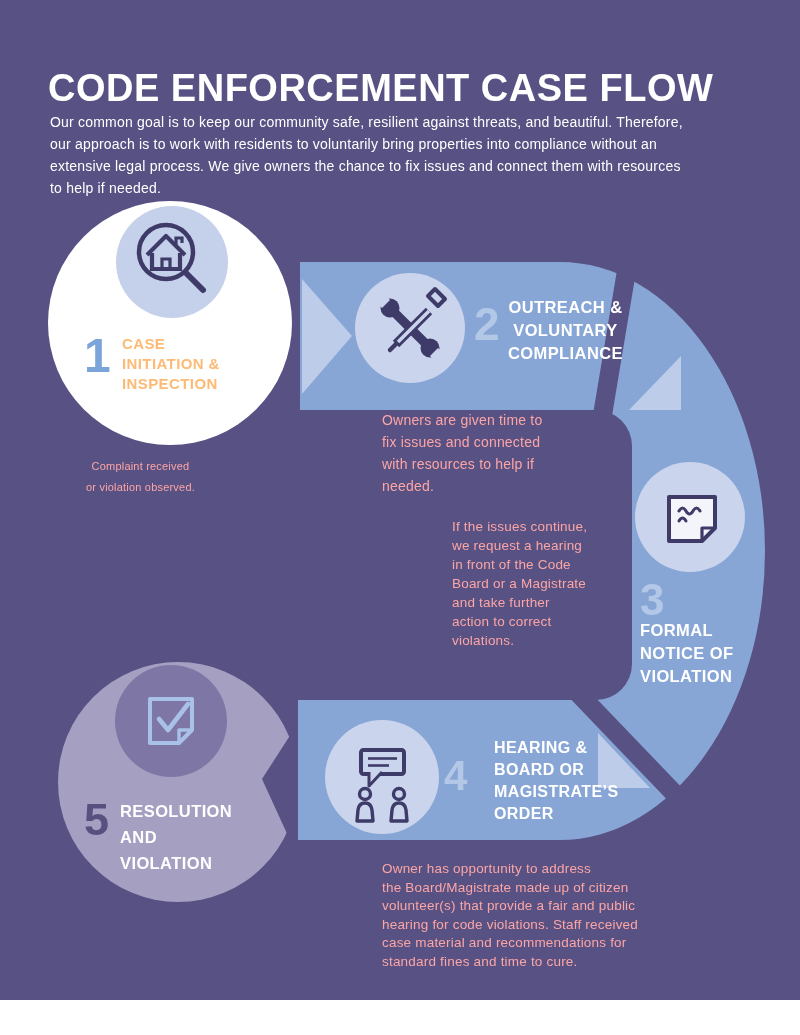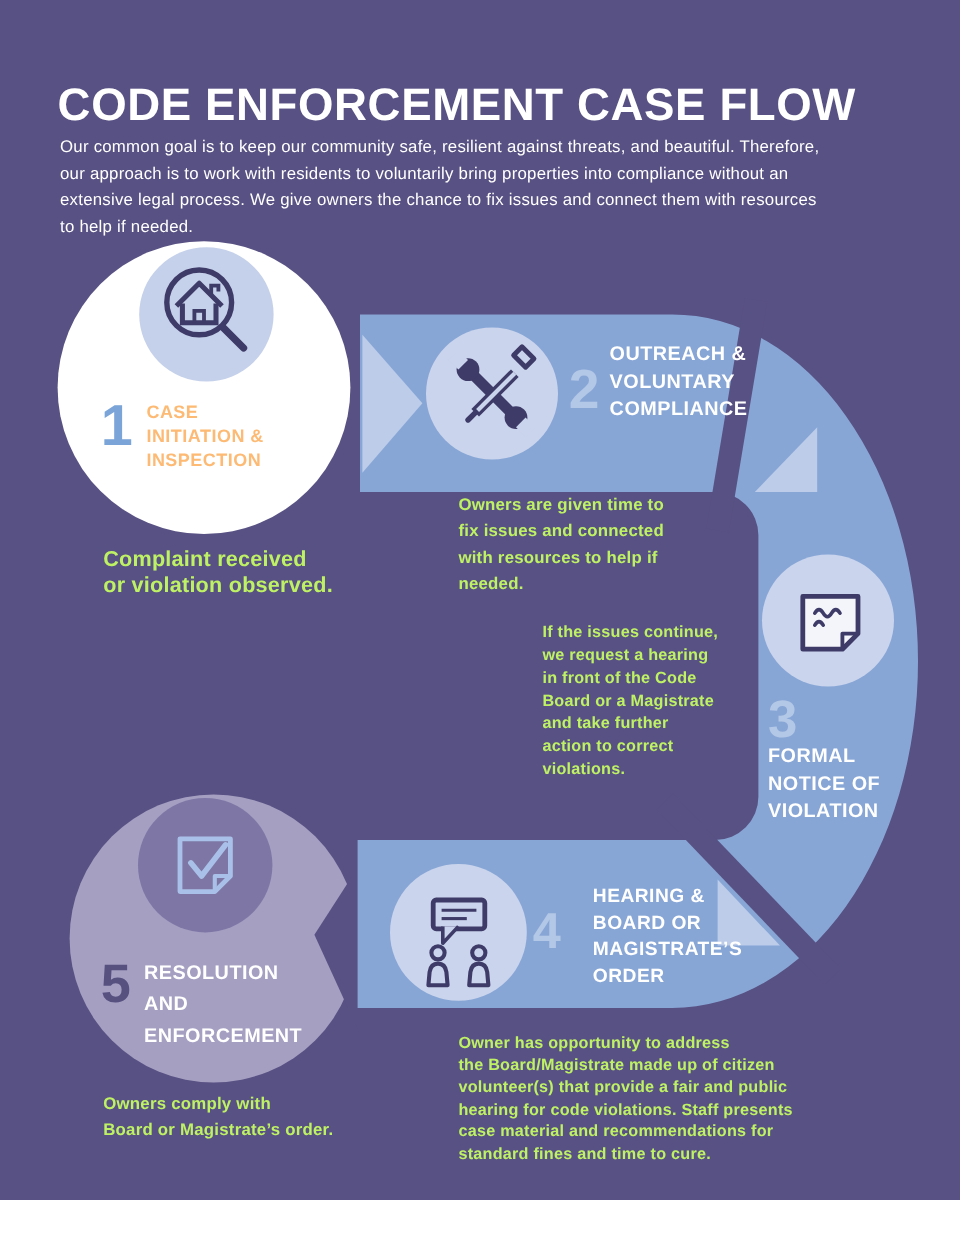--- a/index.html
+++ b/index.html
@@ -19,26 +19,26 @@
     font-size:14px;line-height:22px;color:#ffffff;letter-spacing:.2px;
   }
   .num{font-weight:bold;line-height:1;}
   .n1{left:84px;top:332px;font-size:48px;color:#7ba4d8;}
   .n2{left:474px;top:301px;font-size:46px;color:#b3c7e6;}
   .n3{left:640px;top:578px;font-size:44px;color:#b3c7e6;}
   .n4{left:444px;top:755px;font-size:42px;color:#b3c7e6;}
   .n5{left:84px;top:797px;font-size:45px;color:#575180;}
   .lbl{font-weight:bold;color:#ffffff;letter-spacing:.4px;}
   .l1{left:122px;top:334px;font-size:15px;line-height:20px;color:#fdba74;}
-  .l2{left:508px;top:284px;font-size:16.5px;line-height:23px;}
+  .l2{left:508px;top:296px;font-size:16.5px;line-height:23px;text-align:center;}
   .l3{left:640px;top:619px;font-size:16.5px;line-height:23px;}
   .l4{left:480px;top:737px;font-size:16px;line-height:22px;margin-left:14px;}
   .l5{left:120px;top:798px;font-size:16.5px;line-height:26px;}
-  .desc{font-weight:bold;color:#bef264;letter-spacing:.2px;}
-  .d1{left:86px;top:456px;font-size:18px;line-height:21px;}
+  .desc{font-weight:normal;color:#fca5a5;letter-spacing:.2px;}
+  .d1{left:86px;top:456px;font-size:11px;line-height:21px;text-align:center;}
   .d2{left:382px;top:409px;font-size:14px;line-height:22px;}
   .d3{left:452px;top:517px;font-size:13.5px;line-height:19px;}
   .d4{left:382px;top:860px;font-size:13.5px;line-height:18.5px;}
   .d5{left:86px;top:908px;font-size:14px;line-height:22px;}
 </style>
 </head>
 <body>
 
 <div class="canvas">
 
@@ -145,24 +145,22 @@
 violations.</div>
 
   <div class="txt num n4">4</div>
   <div class="txt lbl l4">HEARING &amp;
 BOARD OR
 MAGISTRATE’S
 ORDER</div>
   <div class="txt desc d4">Owner has opportunity to address
 the Board/Magistrate made up of citizen
 volunteer(s) that provide a fair and public
-hearing for code violations. Staff presents
+hearing for code violations. Staff received
 case material and recommendations for
 standard fines and time to cure.</div>
 
   <div class="txt num n5">5</div>
   <div class="txt lbl l5">RESOLUTION
 AND
-ENFORCEMENT</div>
-  <div class="txt desc d5">Owners comply with
-Board or Magistrate’s order.</div>
+VIOLATION</div>
 
 </div>
 
 </body></html>

